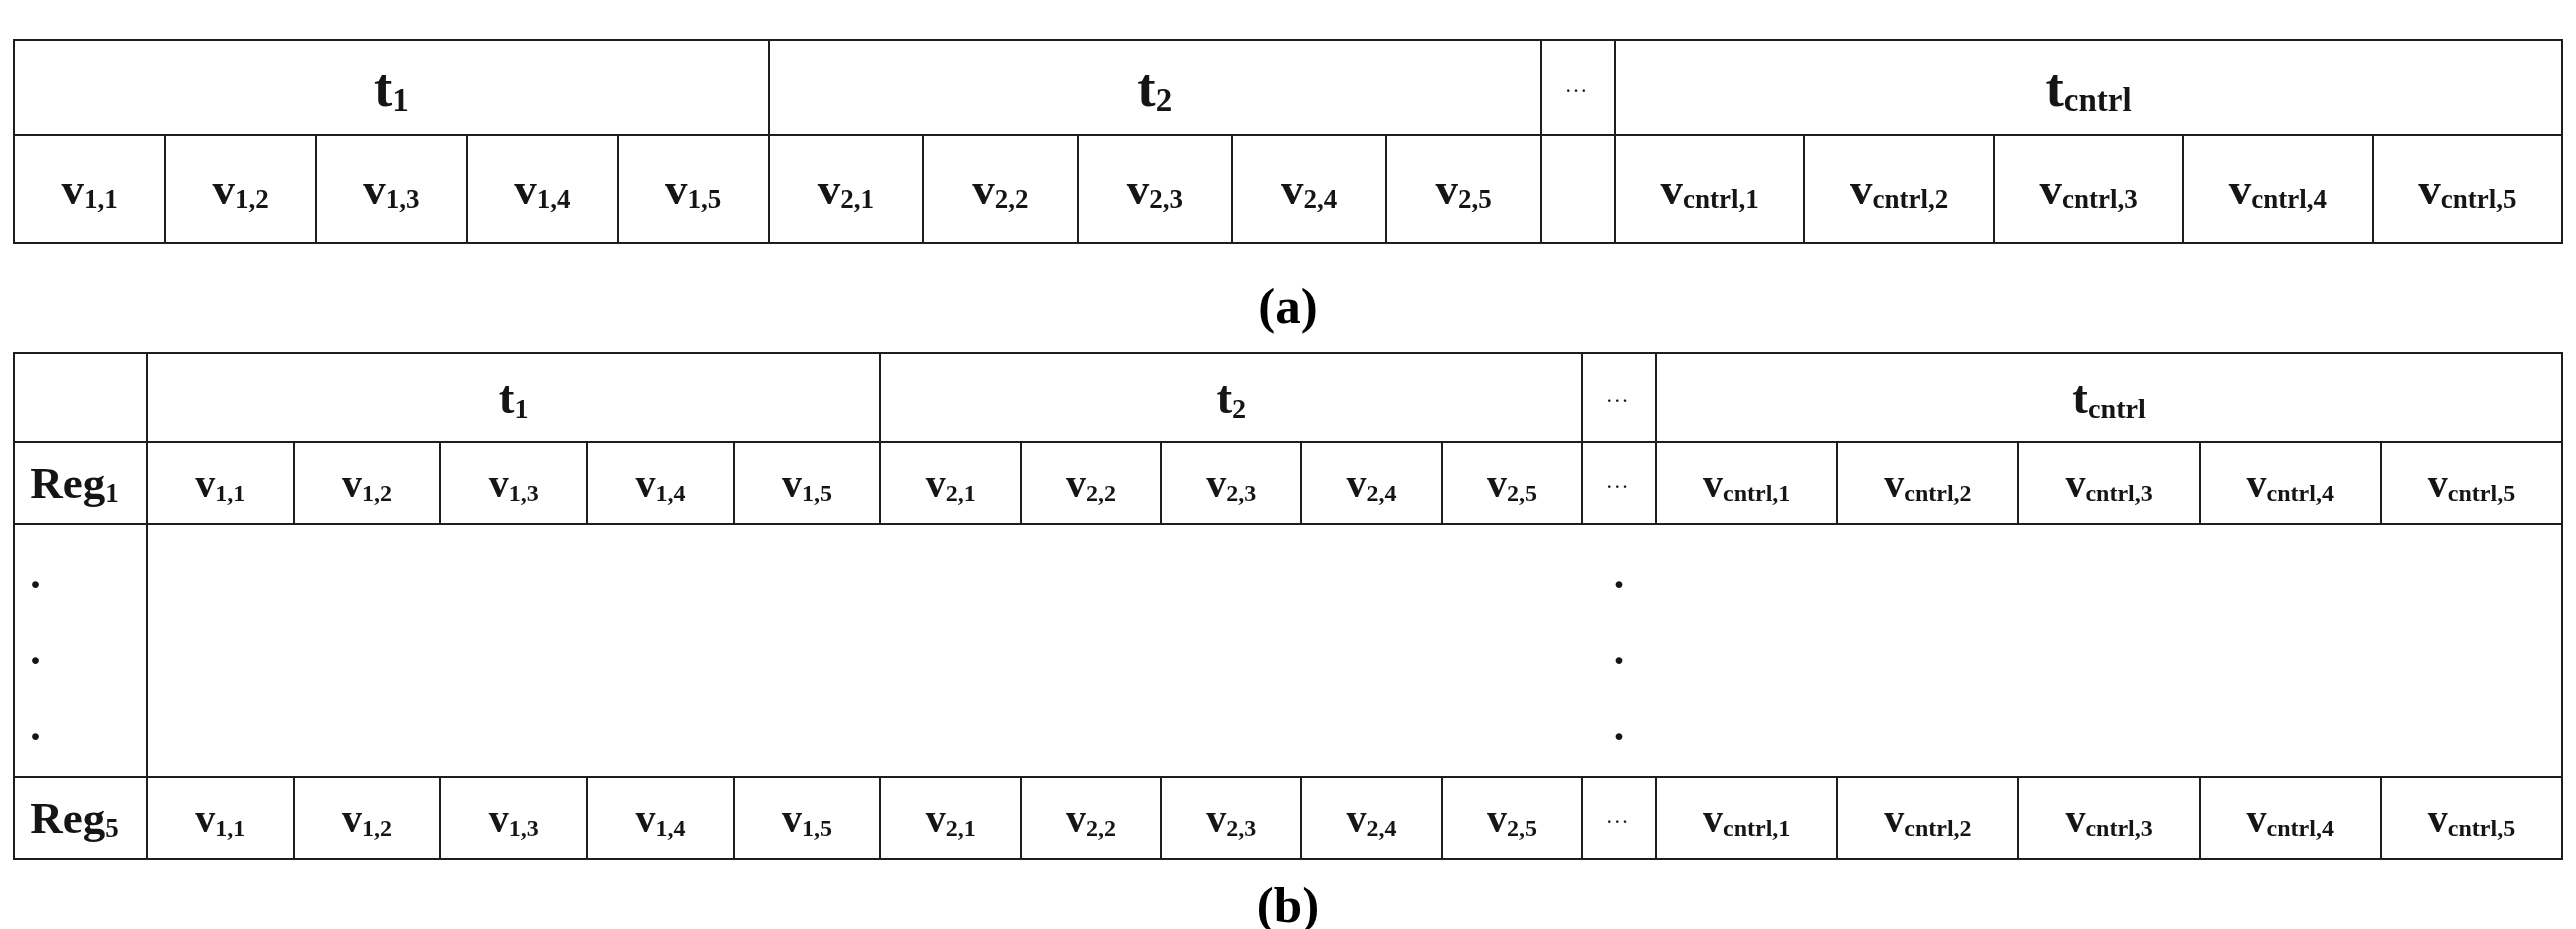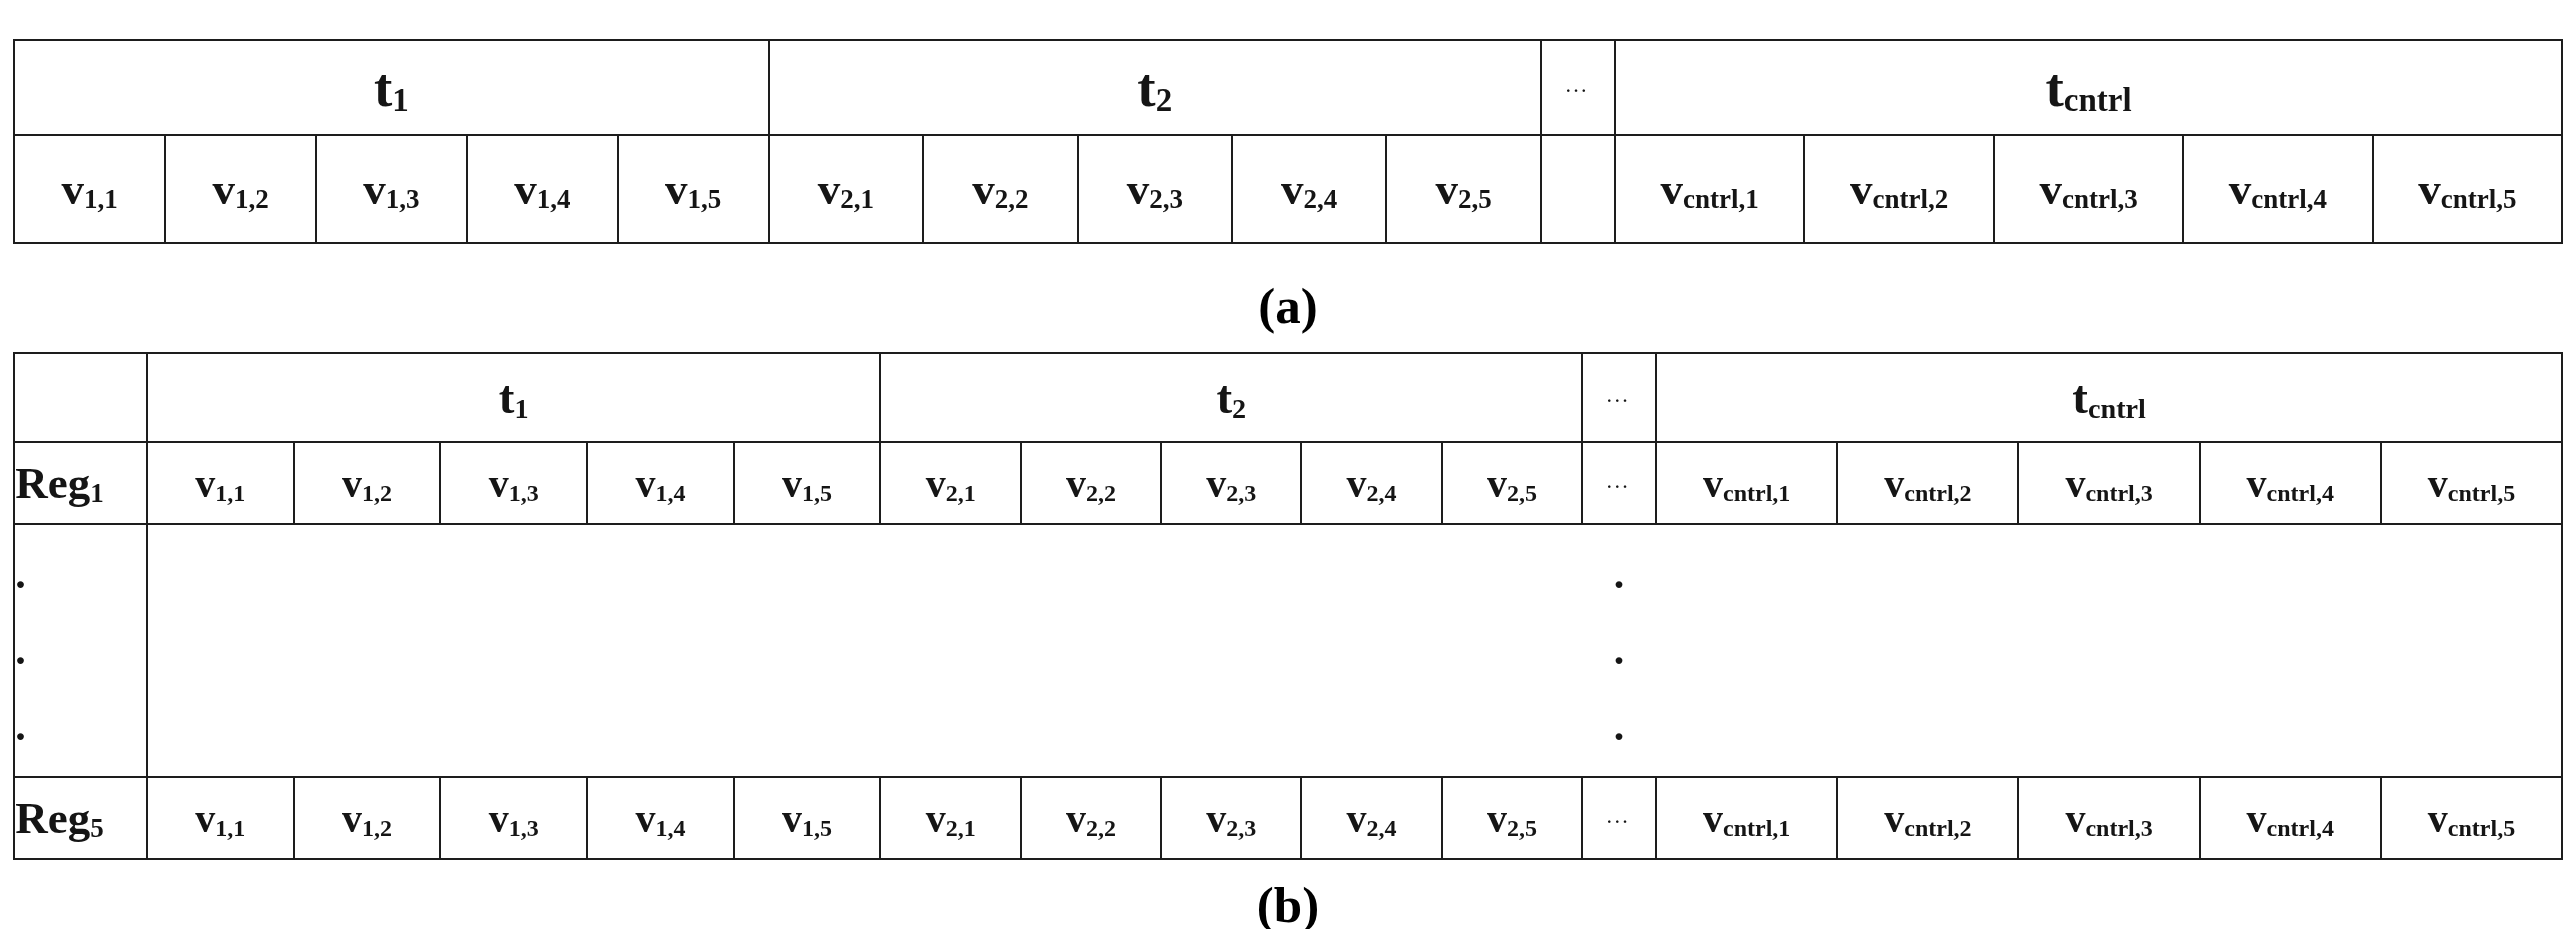--- a/index.html
+++ b/index.html
@@ -40,20 +40,21 @@
   
   .ta .hrow td{height:93px;font-size:55px;}
   .ta .vrow td{height:106px;font-size:45px;}
   
   .tb .hrow td{height:87px;font-size:47px;}
   .tb .vrow td{height:80px;font-size:40px;}
   .tb .mrow td{height:251px;}
   .tb td.regcell{
     font-size:45px;
     text-align:left;
+    padding-left:15px;
   }
   
   .tb .mrow td{border-left:none;border-right:none;}
   .tb .mrow td.regcell{border-left:2.8px solid var(--line);border-right:2.8px solid var(--line);}
   
   .sub{font-size:0.6em;vertical-align:-0.16em;}
   
   .fig-table td.dots{font-size:1.08em;letter-spacing:3.8px;font-weight:700;}
   
   .vdots{

